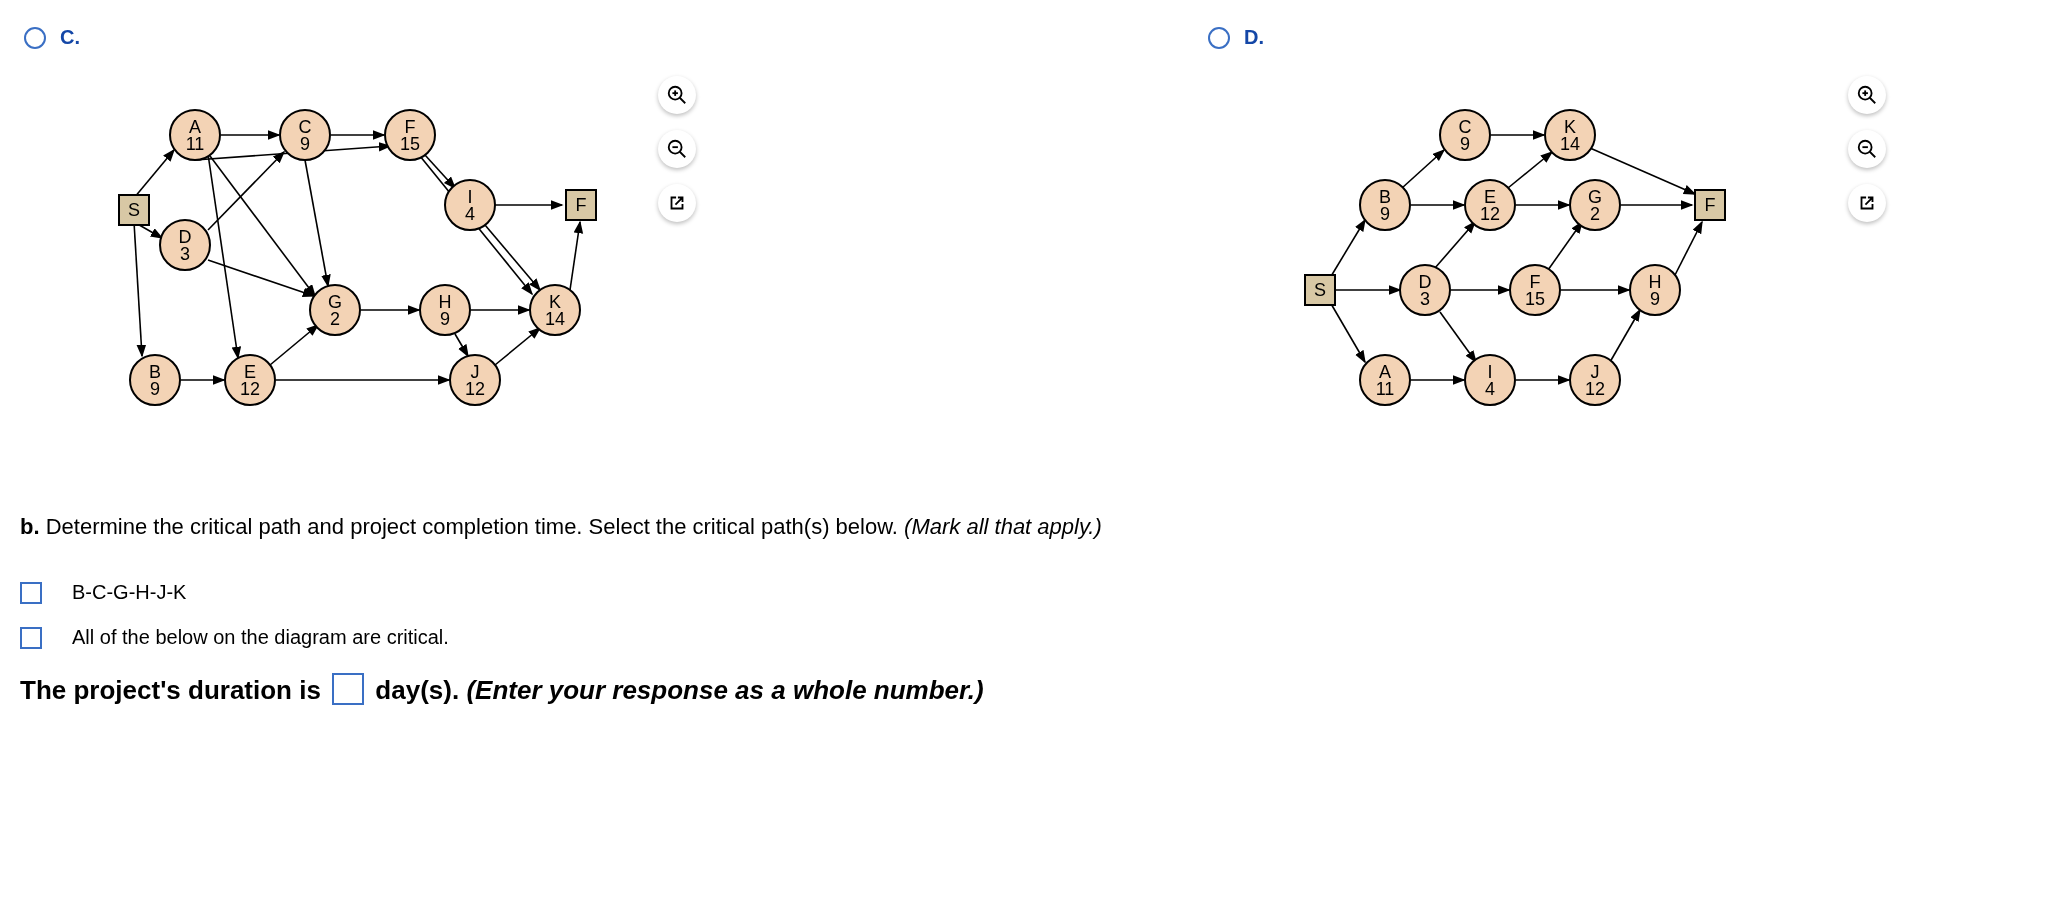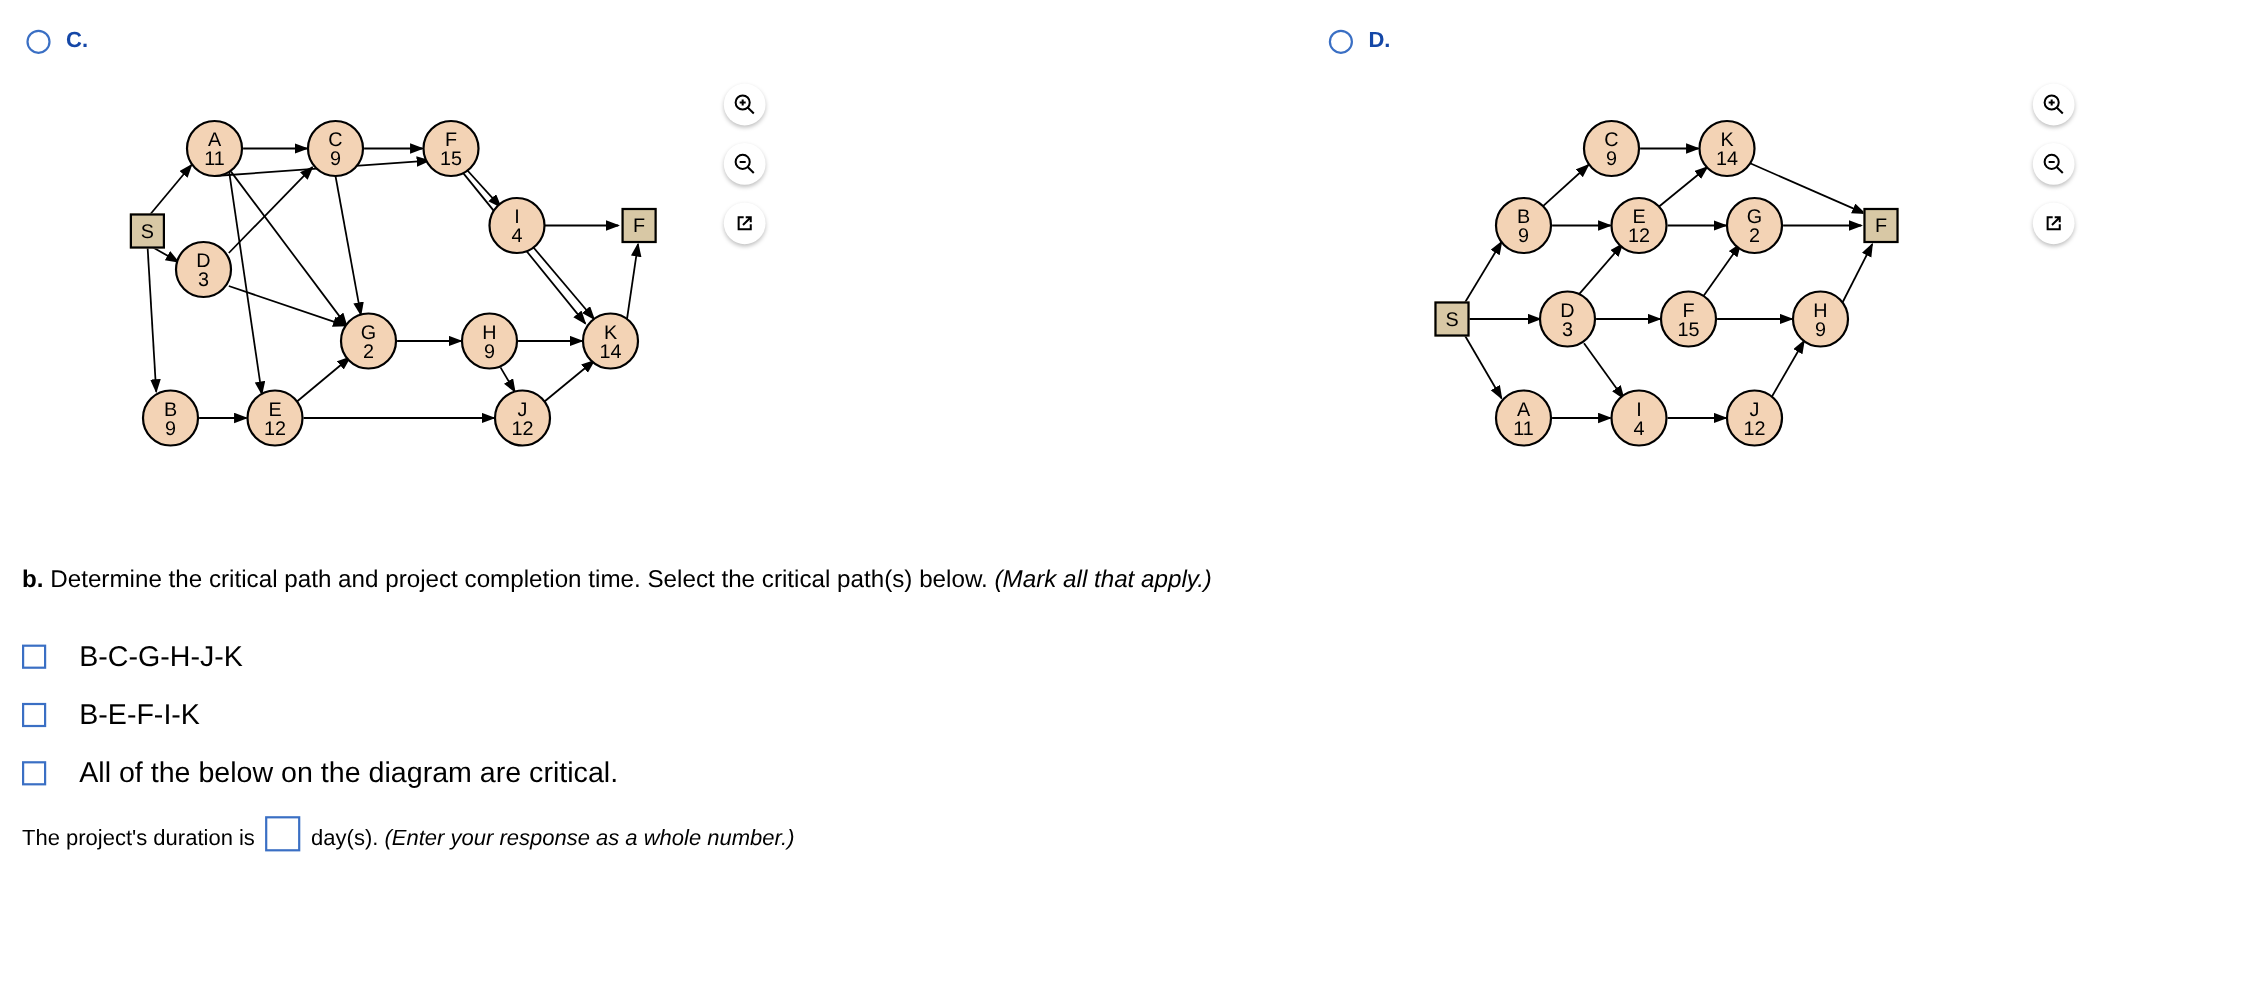--- a/index.html
+++ b/index.html
@@ -104,25 +104,26 @@
     display: flex;
     align-items: center;
     margin: 0 0 22px 0;
   }
   .choice .cb {
     width: 22px; height: 22px;
     border: 2.5px solid #3a6fc4;
     box-sizing: border-box;
     margin-right: 30px;
   }
-  .choice .lbl { font-size: 26px; }
+  .choice .lbl { font-size: 20px; }
 
   .duration {
     margin-top: 24px;
-    font-size: 20px;
+    font-size: 26px;
+    font-weight: bold;
   }
   .duration .bx {
     display: inline-block;
     width: 28px; height: 28px;
     border: 2px solid #3a6fc4;
     vertical-align: -6px;
     margin: 0 4px;
   }
   .duration i { font-style: italic; }
 
@@ -400,24 +401,20 @@
     <div class="q">
       <b>b.</b><span class="bl"> Determine the critical path and project completion time. Select the critical path(s) below. </span><i>(Mark all that apply.)</i>
     </div>
 
     <div class="choice">
       <div class="cb"></div>
       <div class="lbl">B-C-G-H-J-K</div>
     </div>
     <div class="choice">
       <div class="cb"></div>
-      <div class="lbl">B-E-F-I-K</div>
-    </div>
-    <div class="choice">
-      <div class="cb"></div>
       <div class="lbl">All of the below on the diagram are critical.</div>
     </div>
 
     <div class="duration">
       <span>The project's duration is </span><span class="bx"></span><span> day(s). </span><i>(Enter your response as a whole number.)</i>
     </div>
   </div>
 
 </div>
 

